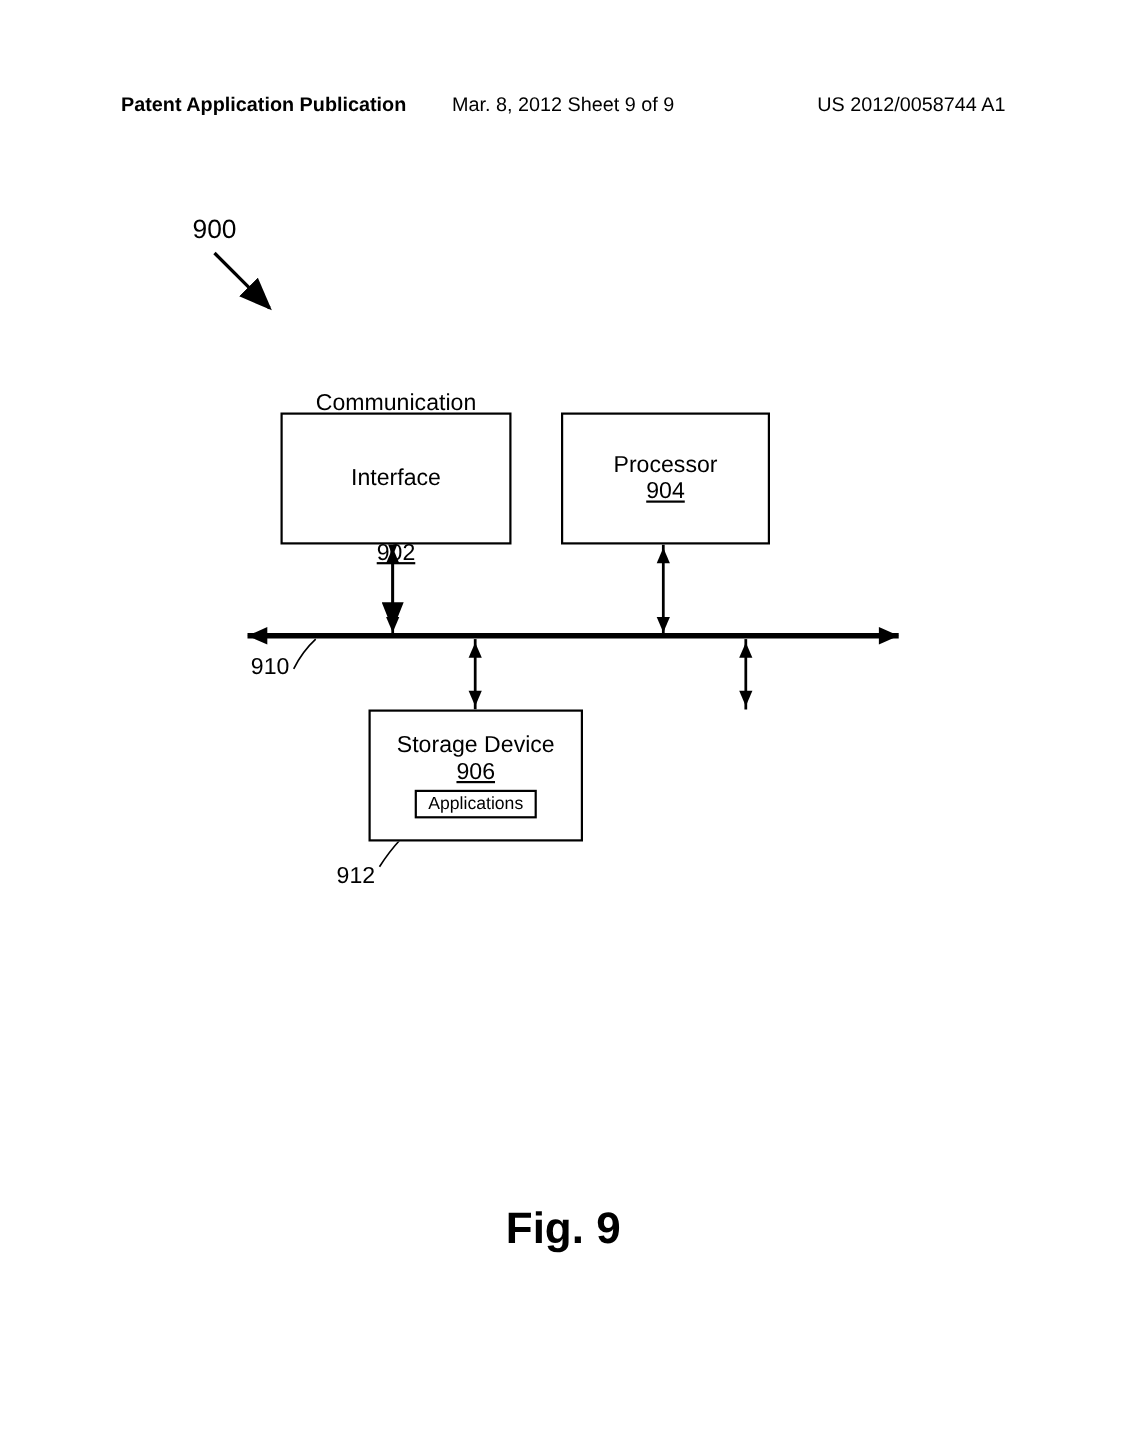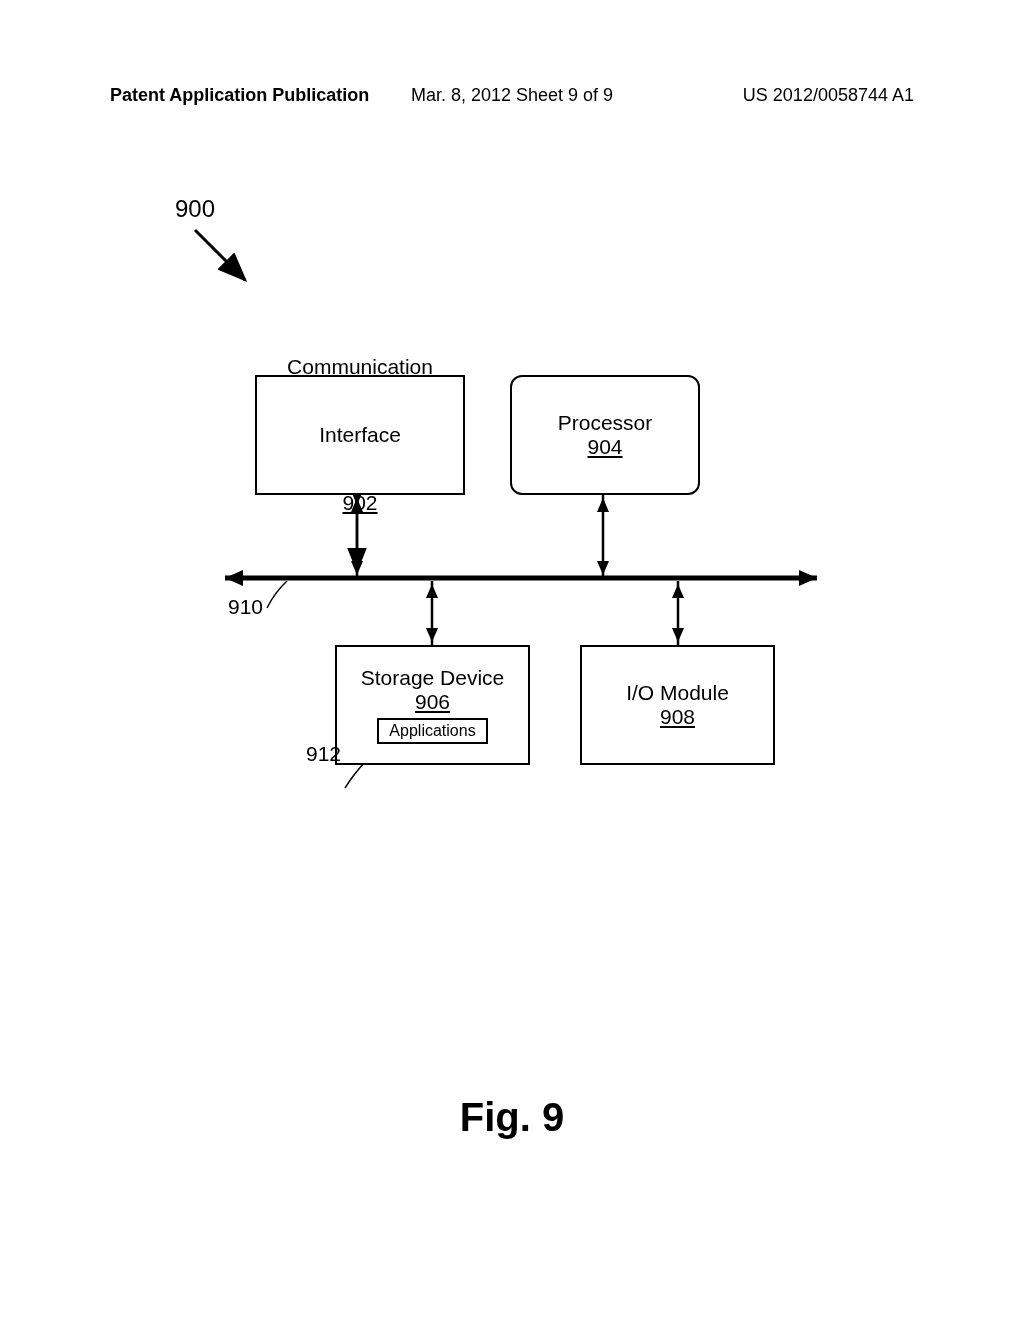--- a/index.html
+++ b/index.html
@@ -63,21 +63,20 @@
       width: 210px;
       height: 120px;
       gap: 44px;
     }
     .box-proc {
       top: 195px;
       left: 510px;
       width: 190px;
       height: 120px;
       justify-content: center;
-      border-radius: 12px;
     }
     .box-storage {
       top: 465px;
       left: 335px;
       width: 195px;
       height: 120px;
     }
     .box-io {
       top: 465px;
       left: 580px;
@@ -94,21 +93,21 @@
       font-size: 16px;
     }
     .ref-910 {
       position: absolute;
       top: 415px;
       left: 228px;
       font-size: 21px;
     }
     .ref-912 {
       position: absolute;
-      top: 562px;
+      top: 605px;
       left: 306px;
       font-size: 21px;
     }
     .figure-label {
       position: absolute;
       top: 1095px;
       left: 50%;
       transform: translateX(-50%);
       font-size: 40px;
       font-weight: 900;
@@ -181,23 +180,19 @@
     <div>Processor</div>
     <div class="ref-num">904</div>
   </div>
 
   <div class="box box-storage">
     <div>Storage Device</div>
     <div class="ref-num">906</div>
     <div class="inner-box">Applications</div>
   </div>
 
-  <div class="box box-io">
-    <div>I/O Module</div>
-    <div class="ref-num">908</div>
-  </div>
 
   <div class="ref-910">910</div>
   <div class="ref-912">912</div>
 
 </div>
 
 <div class="figure-label">Fig. 9</div>
 
 </body></html>

